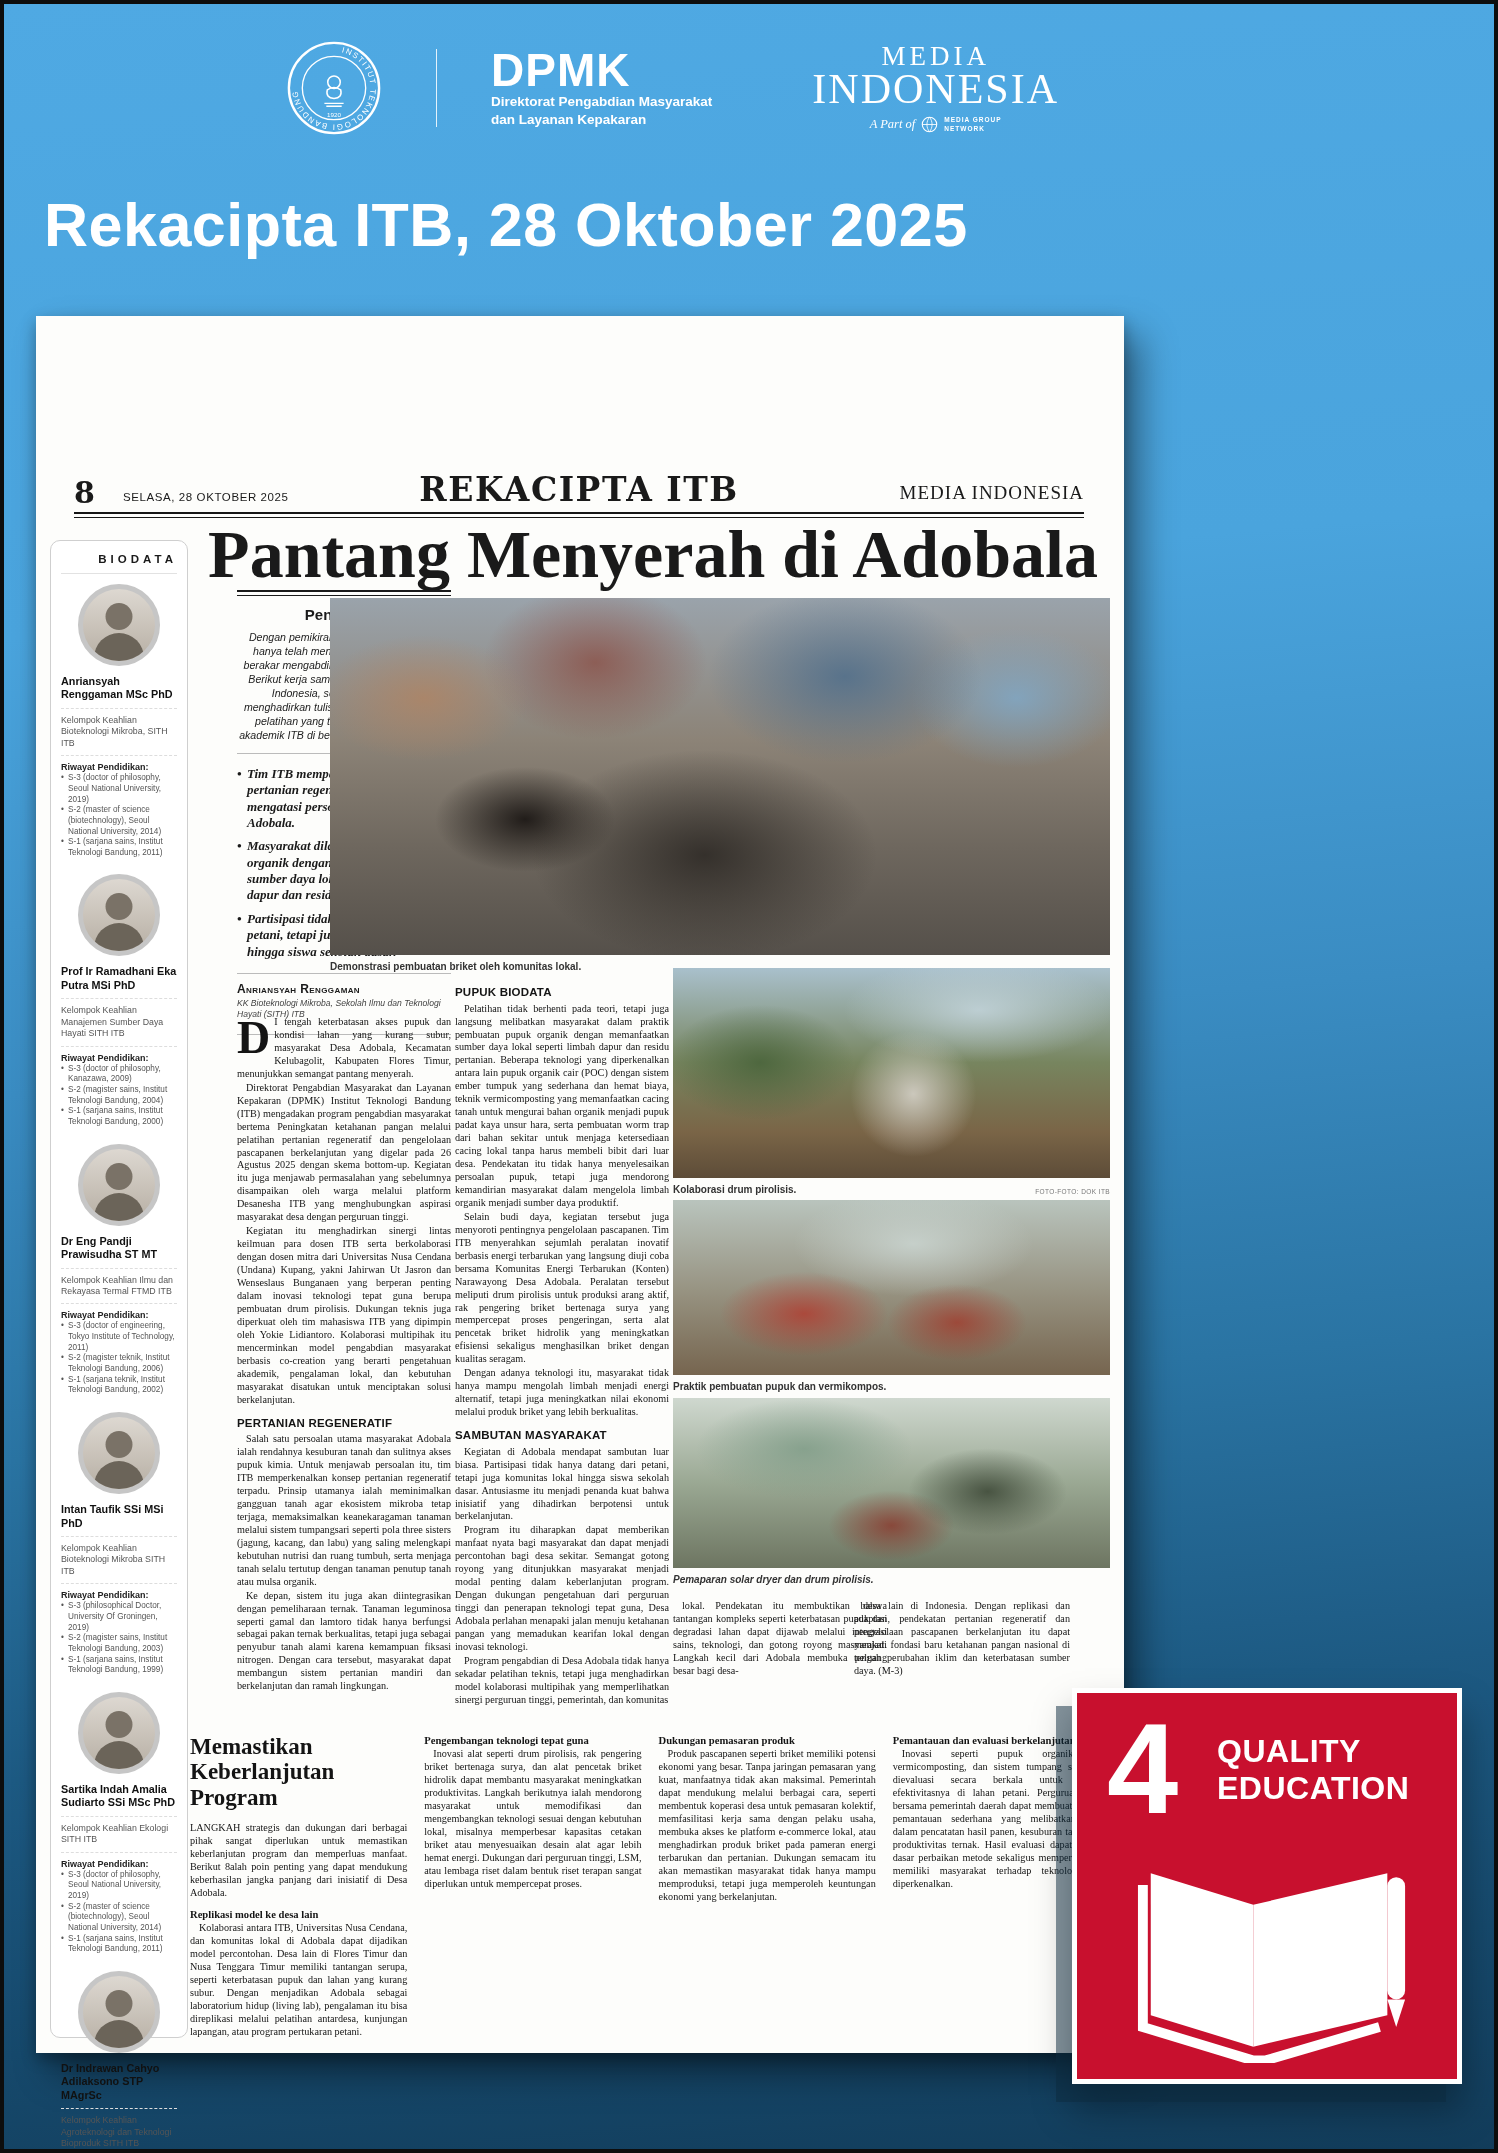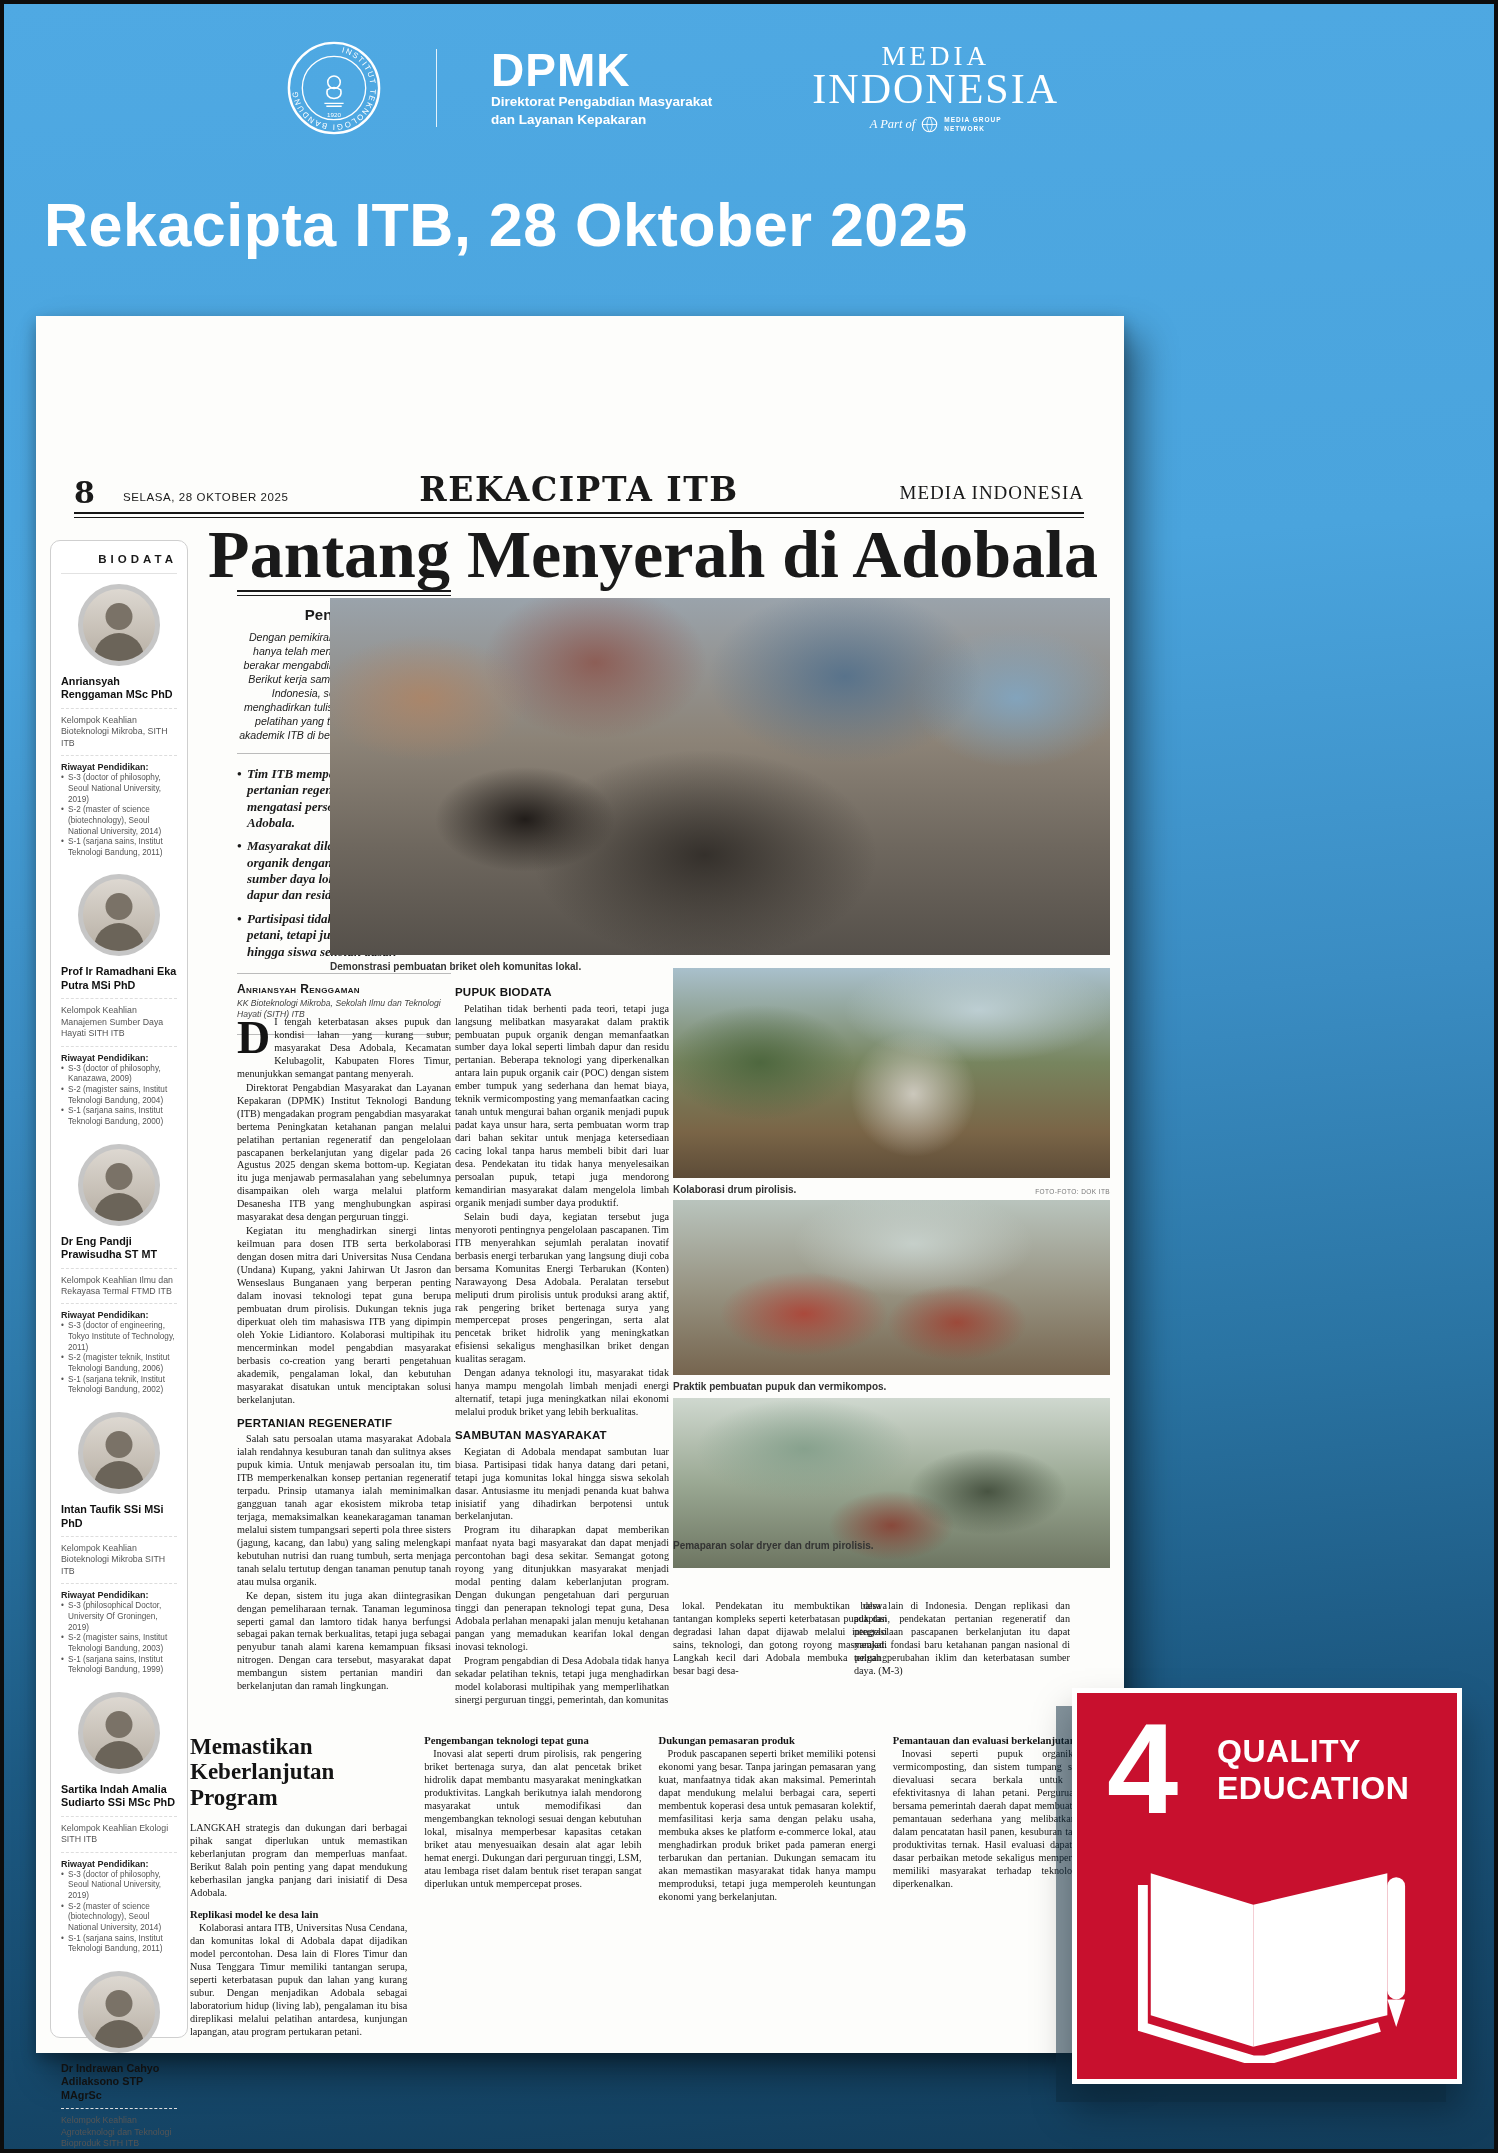--- a/index.html
+++ b/index.html
@@ -90,21 +90,21 @@
   .photo-4{left:637px;top:1082px;width:437px;height:170px;
     background:radial-gradient(150px 70px at 30% 30%,#7d9b86cc,transparent 72%),
       radial-gradient(110px 60px at 72% 55%,#35402fcc,transparent 72%),
       radial-gradient(90px 50px at 50% 75%,#8a2f24bb,transparent 70%),
       linear-gradient(180deg,#cfd8cf 0%,#9aa893 50%,#6d7561 100%);}
   .caption{position:absolute;font-size:10px;font-weight:bold;color:#333;line-height:1.2;}
   .cap-main{left:294px;top:645px;width:700px;}
   .cap-row{display:flex;justify-content:space-between;align-items:flex-end;}
   .cap-2{left:637px;top:868px;width:437px;}
   .cap-3{left:637px;top:1065px;width:437px;}
-  .cap-4{left:637px;top:1224px;width:437px;}
+  .cap-4{left:637px;top:1258px;width:437px;font-style:italic;}
   .photo-credit{font-size:6.5px;font-weight:normal;color:#777;letter-spacing:.4px;}
   
   .bottom-sec{position:absolute;left:154px;top:1418px;width:920px;height:308px;
     column-count:4;column-gap:17px;column-fill:auto;
     font-family:"Liberation Serif",serif;font-size:10.2px;line-height:1.27;text-align:justify;color:#141414;}
   .b-headline{font-size:23px;line-height:1.1;font-weight:bold;font-family:"Liberation Serif",serif;margin:0 0 12px;text-align:left;}
   .b-intro{margin:0 0 8px;}
   .bsec{break-inside:avoid;margin-bottom:8px;}
   .bsec-h{font-weight:bold;font-size:10.6px;margin-bottom:1px;}
   .bsec-p{text-indent:9px;}

